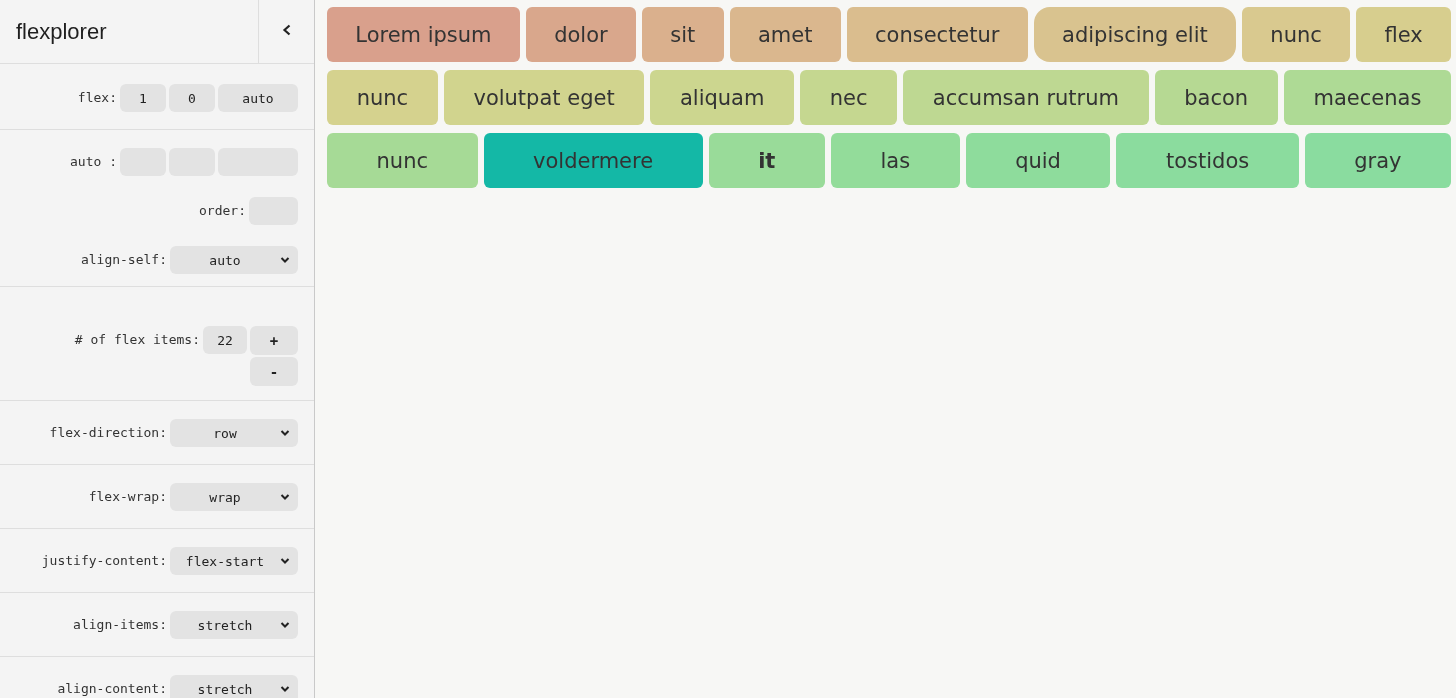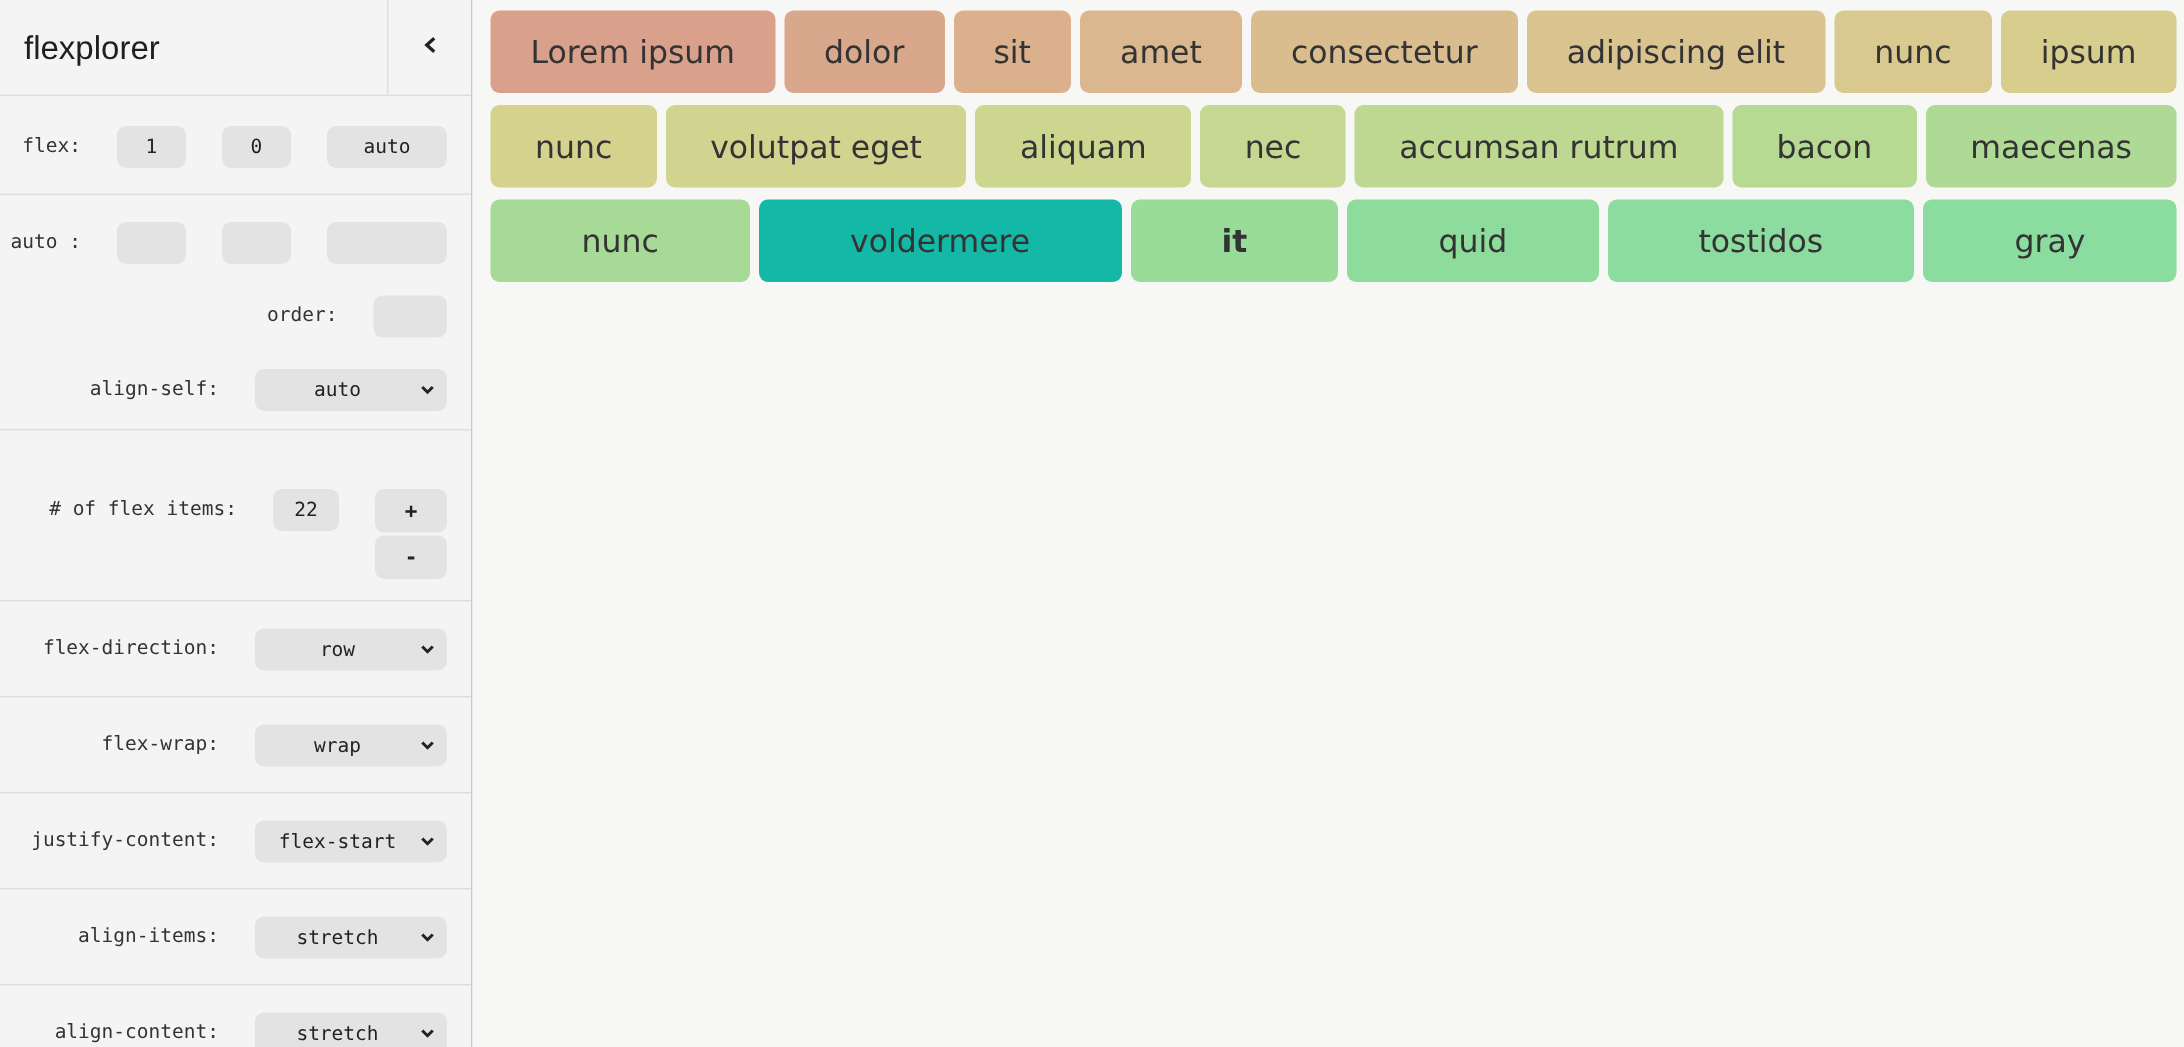--- a/index.html
+++ b/index.html
@@ -49,21 +49,21 @@
   }
   .section:first-of-type { border-top: none; }
   .section.flex-section { padding-top: 20px; }
   .section.group-section { padding-bottom: 12px; }
   .section.count-section { padding-top: 39px; padding-bottom: 14px; }
   .section.last { border-bottom: 1px solid #dedede; }
   .ctl-row {
     display: flex;
     justify-content: flex-end;
     align-items: flex-start;
-    gap: 24px;
+    gap: 3px;
   }
   .ctl-row + .ctl-row { margin-top: 21px; }
   .ctl-label {
     font-size: 13px;
     color: #333;
     line-height: 28px;
     white-space: pre;
   }
   .tbox {
     height: 28px;
@@ -276,36 +276,37 @@
 
   </aside>
 
   <main class="main">
       <div class="flex-line">
         <div class="flex-item" style="background: rgb(217, 160, 140); color: rgb(51, 51, 51);">Lorem ipsum</div>
         <div class="flex-item" style="background: rgb(217, 167, 140); color: rgb(51, 51, 51);">dolor</div>
         <div class="flex-item" style="background: rgb(218, 176, 141); color: rgb(51, 51, 51);">sit</div>
         <div class="flex-item" style="background: rgb(218, 183, 142); color: rgb(51, 51, 51);">amet</div>
         <div class="flex-item" style="background: rgb(218, 189, 142); color: rgb(51, 51, 51);">consectetur</div>
-        <div class="flex-item" style="background: rgb(217, 195, 143); color: rgb(51, 51, 51);">adipiscing elit</div>
+        <div class="flex-item" style="background: rgb(217, 195, 143); color: rgb(51, 51, 51); border-radius: 16px;">adipiscing elit</div>
         <div class="flex-item" style="background: rgb(217, 201, 143); color: rgb(51, 51, 51);">nunc</div>
-        <div class="flex-item" style="background: rgb(215, 206, 142); color: rgb(51, 51, 51);">ipsum</div>
+        <div class="flex-item" style="background: rgb(215, 206, 142); color: rgb(51, 51, 51);">flex</div>
       </div>
       <div class="flex-line">
         <div class="flex-item" style="background: rgb(213, 210, 142); color: rgb(51, 51, 51);">nunc</div>
         <div class="flex-item" style="background: rgb(209, 212, 142); color: rgb(51, 51, 51);">volutpat eget</div>
         <div class="flex-item" style="background: rgb(204, 214, 143); color: rgb(51, 51, 51);">aliquam</div>
         <div class="flex-item" style="background: rgb(197, 215, 144); color: rgb(51, 51, 51);">nec</div>
         <div class="flex-item" style="background: rgb(190, 216, 146); color: rgb(51, 51, 51);">accumsan rutrum</div>
         <div class="flex-item" style="background: rgb(182, 217, 147); color: rgb(51, 51, 51);">bacon</div>
         <div class="flex-item" style="background: rgb(174, 218, 149); color: rgb(51, 51, 51);">maecenas</div>
       </div>
       <div class="flex-line">
         <div class="flex-item" style="background: rgb(166, 218, 150); color: rgb(51, 51, 51);">nunc</div>
         <div class="flex-item" style="background: #14b8a6; color: rgb(51, 51, 51);">voldermere</div>
         <div class="flex-item" style="background: rgb(153, 219, 153); color: rgb(51, 51, 51); font-weight: bold;">it</div>
+        <div class="flex-item" style="background: rgb(147, 220, 154); color: rgb(51, 51, 51);">las</div>
         <div class="flex-item" style="background: rgb(142, 220, 156); color: rgb(51, 51, 51);">quid</div>
         <div class="flex-item" style="background: rgb(139, 220, 158); color: rgb(51, 51, 51);">tostidos</div>
         <div class="flex-item" style="background: rgb(138, 220, 159); color: rgb(51, 51, 51);">gray</div>
       </div>
     </main>
 
 </div>
 
 </body></html>

